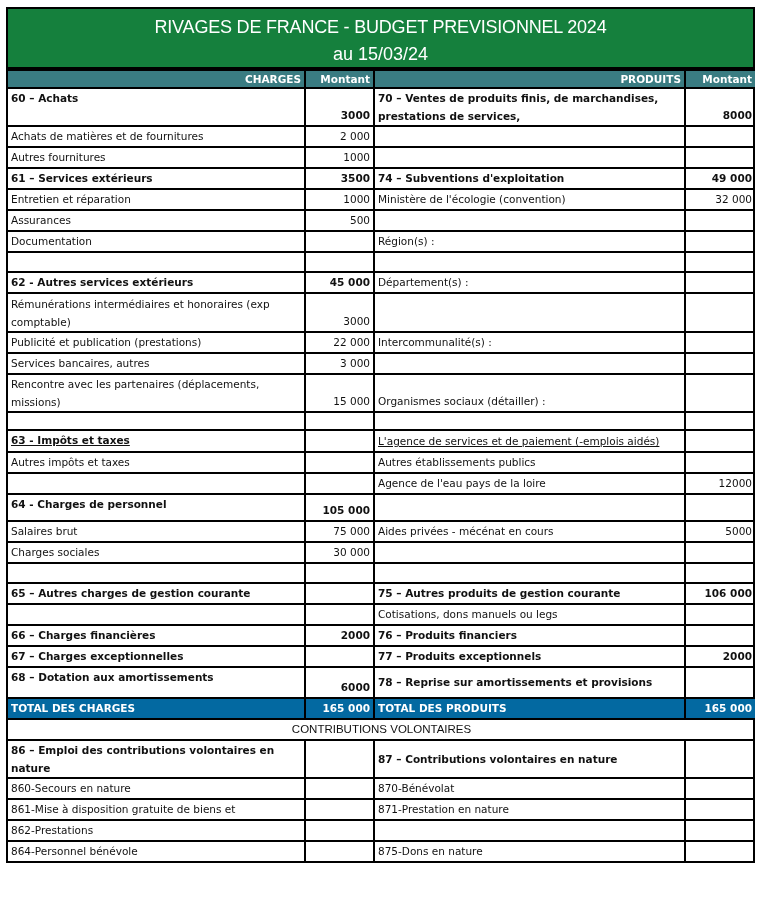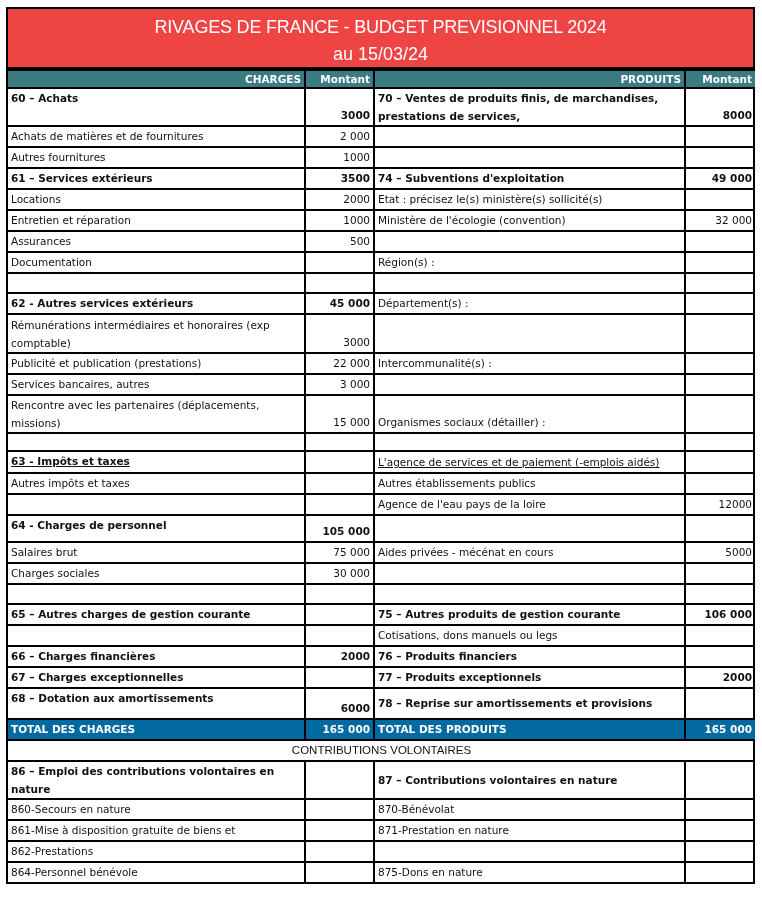--- a/index.html
+++ b/index.html
@@ -1,19 +1,19 @@
 <!DOCTYPE html>
 <html><head>
 <meta charset="utf-8">
 <style>
   html, body { margin:0; padding:0; background:#ffffff; }
   body { width:762px; height:916px; position:relative; overflow:hidden;
          font-family:"DejaVu Sans", "Liberation Sans", sans-serif; color:#111; }
   .sheet { position:absolute; left:6px; top:7px; width:749px; border-left:2px solid #000; border-right:2px solid #000; border-top:2px solid #000; box-sizing:border-box; }
-  .title { background:#ef4444; color:#fff; text-align:center; height:60px; box-sizing:border-box; border-bottom:2px solid #000; }
+  .title { background:#15803d; color:#fff; text-align:center; height:60px; box-sizing:border-box; border-bottom:2px solid #000; }
   .title .l1 { font-family:"Liberation Sans", sans-serif; font-size:18px; padding-top:4px; height:28px; line-height:28px; letter-spacing:-0.2px; }
   .title .l2 { font-family:"Liberation Sans", sans-serif; font-size:18px; height:26px; line-height:26px; }
   table { border-collapse:collapse; width:745px; table-layout:fixed; }
   td { border:2px solid #000; padding:0 3px; font-size:10.5px; vertical-align:bottom; white-space:nowrap; overflow:hidden; line-height:19px; box-sizing:border-box; }
   td.wrap { white-space:normal; line-height:18px; }
   col.c1 { width:297px; } col.c2 { width:69px; } col.c3 { width:311px; } col.c4 { width:70px; }
   tr.hdr td { background:#3a7c82; color:#fff; font-weight:bold; text-align:right; font-size:10.5px; height:18px; line-height:15px; vertical-align:middle; }
   td.num { text-align:right; }
   td.b { font-weight:bold; }
   tr.total td { background:#0369a1; color:#fff; font-weight:bold; height:19px; }
@@ -63,26 +63,20 @@
           <td></td>
           <td class="num"></td>
         </tr>
         <tr style="height: 20px;">
           <td class="b">61 – Services extérieurs</td>
           <td class="num b">3500</td>
           <td class="b">74 – Subventions d'exploitation</td>
           <td class="num b">49 000</td>
         </tr>
         <tr style="height: 20px;">
-          <td>Locations</td>
-          <td class="num">2000</td>
-          <td>Etat : précisez le(s) ministère(s) sollicité(s)</td>
-          <td class="num"></td>
-        </tr>
-        <tr style="height: 20px;">
           <td>Entretien et réparation</td>
           <td class="num">1000</td>
           <td>Ministère de l'écologie (convention)</td>
           <td class="num">32 000</td>
         </tr>
         <tr style="height: 20px;">
           <td>Assurances</td>
           <td class="num">500</td>
           <td></td>
           <td class="num"></td>

